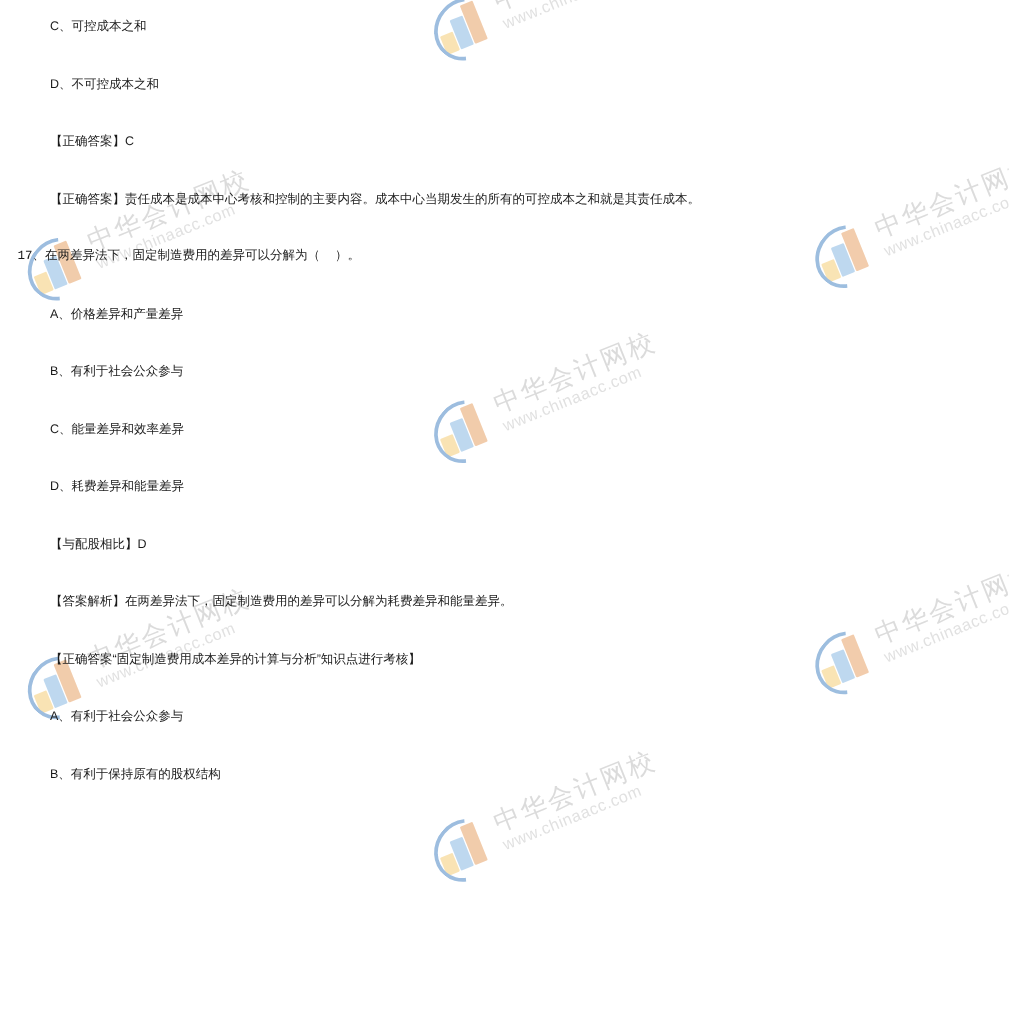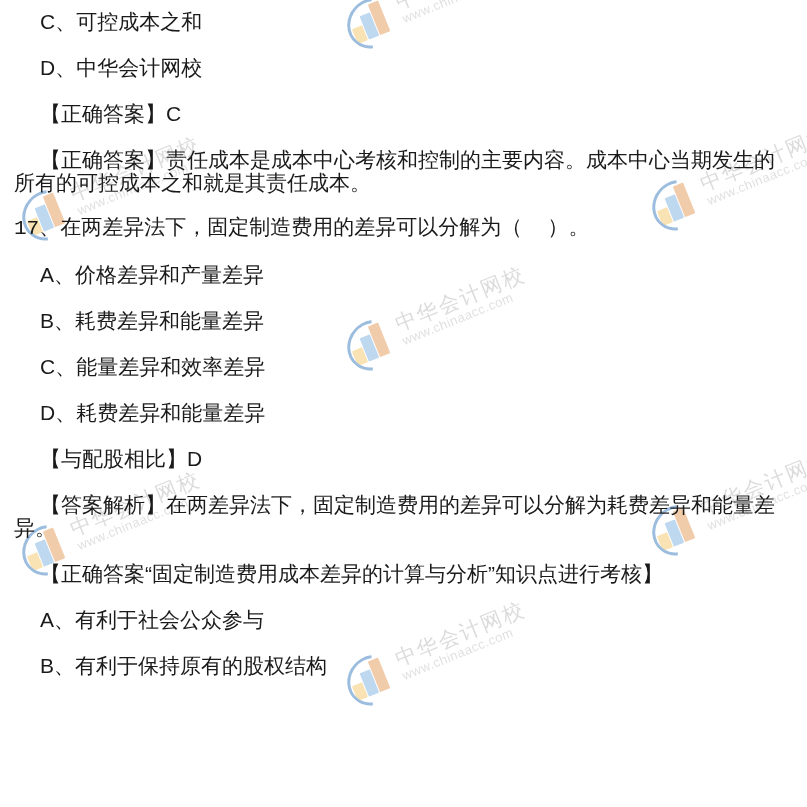--- a/index.html
+++ b/index.html
@@ -28,21 +28,21 @@
     position: absolute;
     top: 0;
     left: 0;
     width: 807px;
     padding: 10px 14px 0 14px;
     box-sizing: border-box;
     z-index: 3;
   }
 
   .line {
-    font-size: 21px;
+    font-size: 10px;
     line-height: 23px;
     color: #1a1a1a;
     margin: 0 0 23px 0;
     white-space: pre-wrap;
     word-break: break-all;
   }
   .indent {
     text-indent: 26px;
   }
   .no-indent {
@@ -201,26 +201,26 @@
         </div>
         <div class="wm-text">
           <div class="wm-cn">中华会计网校</div>
           <div class="wm-en">www.chinaacc.com</div>
         </div>
       </div>
     </div>
 
   <div class="content" id="doc-body">
       <p class="line indent">C、可控成本之和</p>
-      <p class="line indent">D、中华会计网校</p>
+      <p class="line indent">D、不可控成本之和</p>
       <p class="line indent">【正确答案】C</p>
       <p class="line indent">【正确答案】责任成本是成本中心考核和控制的主要内容。成本中心当期发生的所有的可控成本之和就是其责任成本。</p>
       <p class="line no-indent">17、在两差异法下，固定制造费用的差异可以分解为（  ）。</p>
       <p class="line indent">A、价格差异和产量差异</p>
-      <p class="line indent">B、耗费差异和能量差异</p>
+      <p class="line indent">B、有利于社会公众参与</p>
       <p class="line indent">C、能量差异和效率差异</p>
       <p class="line indent">D、耗费差异和能量差异</p>
       <p class="line indent">【与配股相比】D</p>
       <p class="line indent">【答案解析】在两差异法下，固定制造费用的差异可以分解为耗费差异和能量差异。</p>
       <p class="line indent">【正确答案“固定制造费用成本差异的计算与分析”知识点进行考核】</p>
       <p class="line indent">A、有利于社会公众参与</p>
       <p class="line indent">B、有利于保持原有的股权结构</p>
     </div>
 
 </div>

